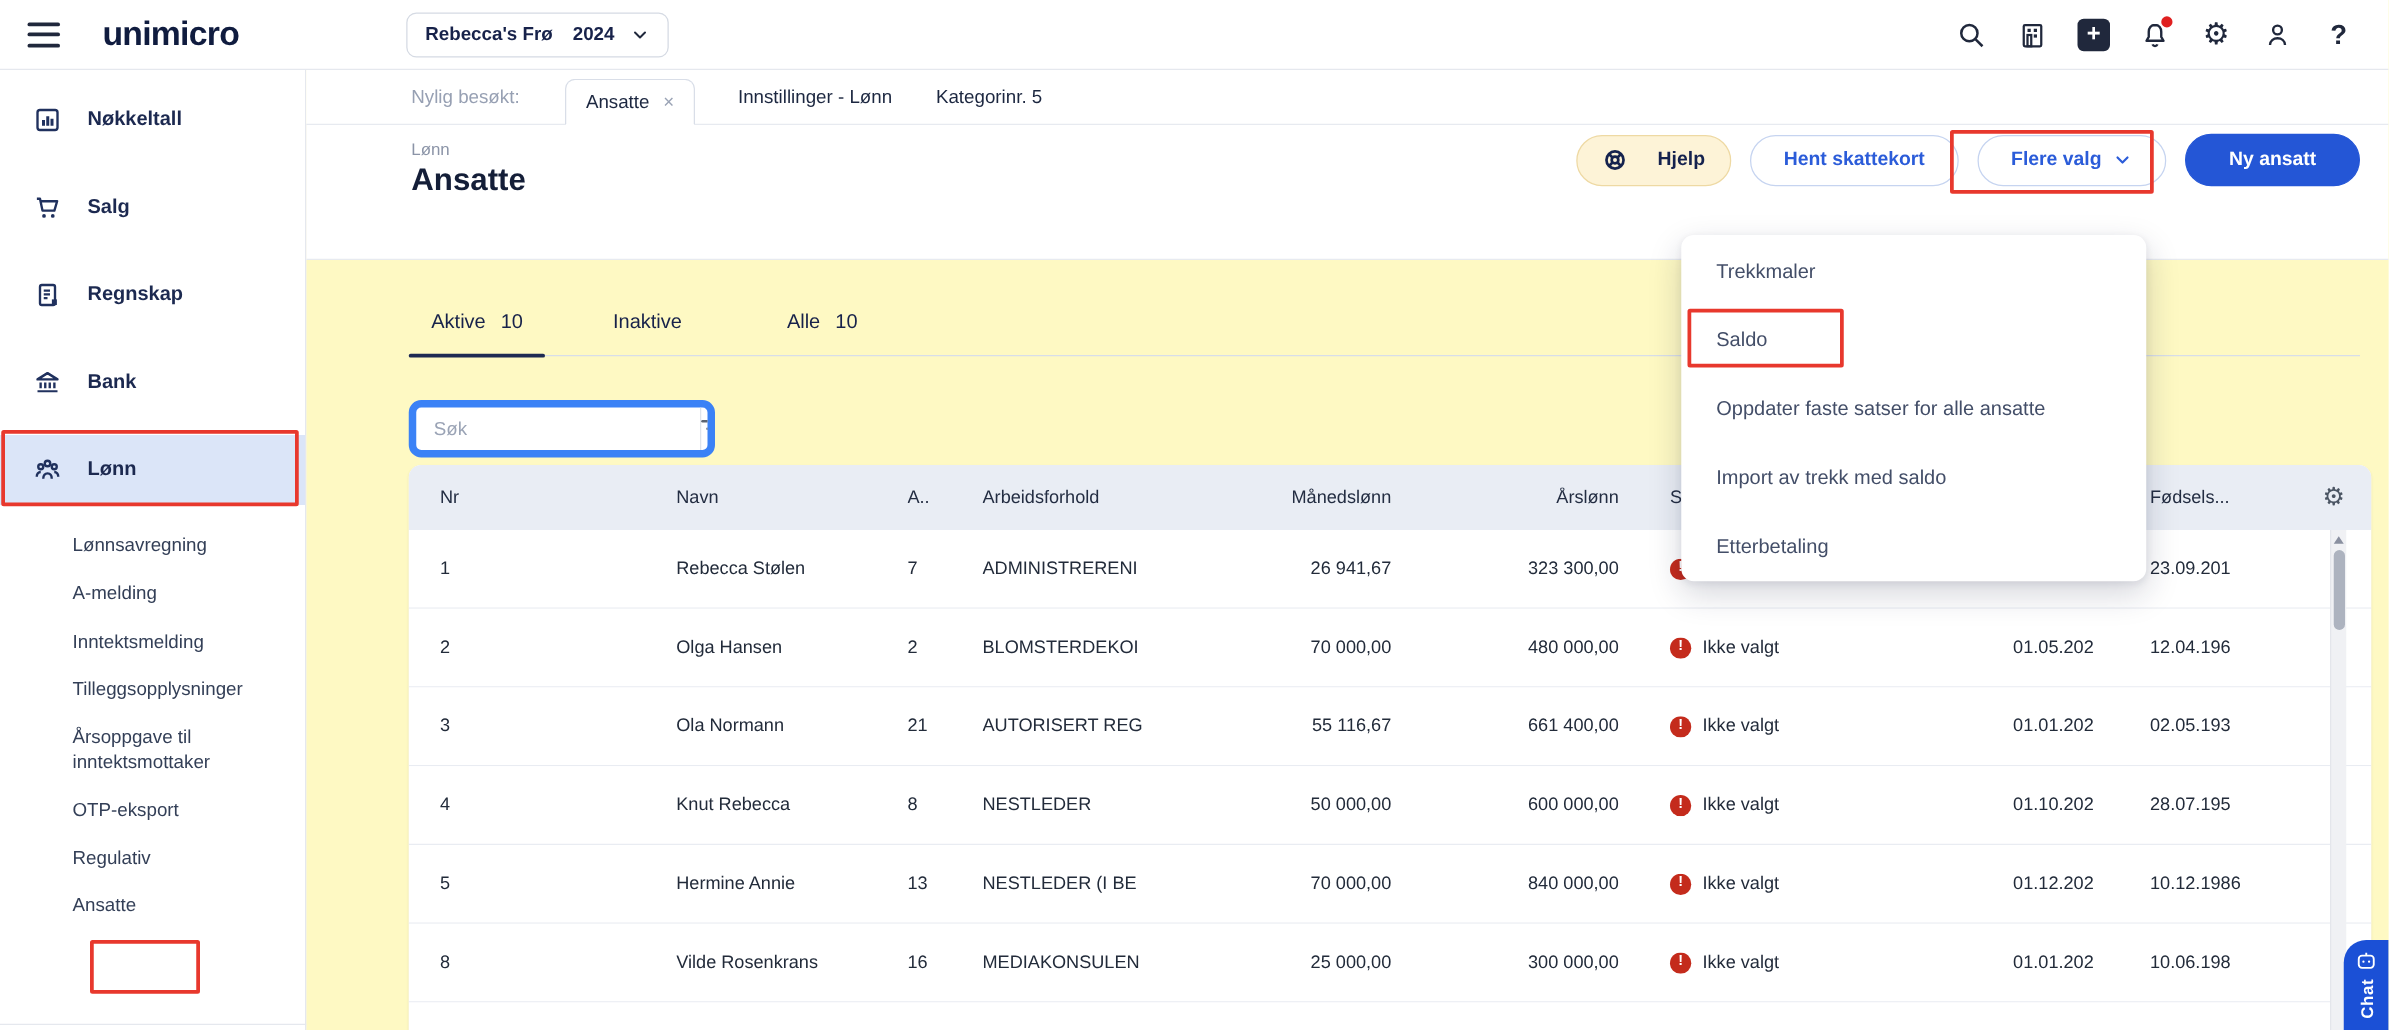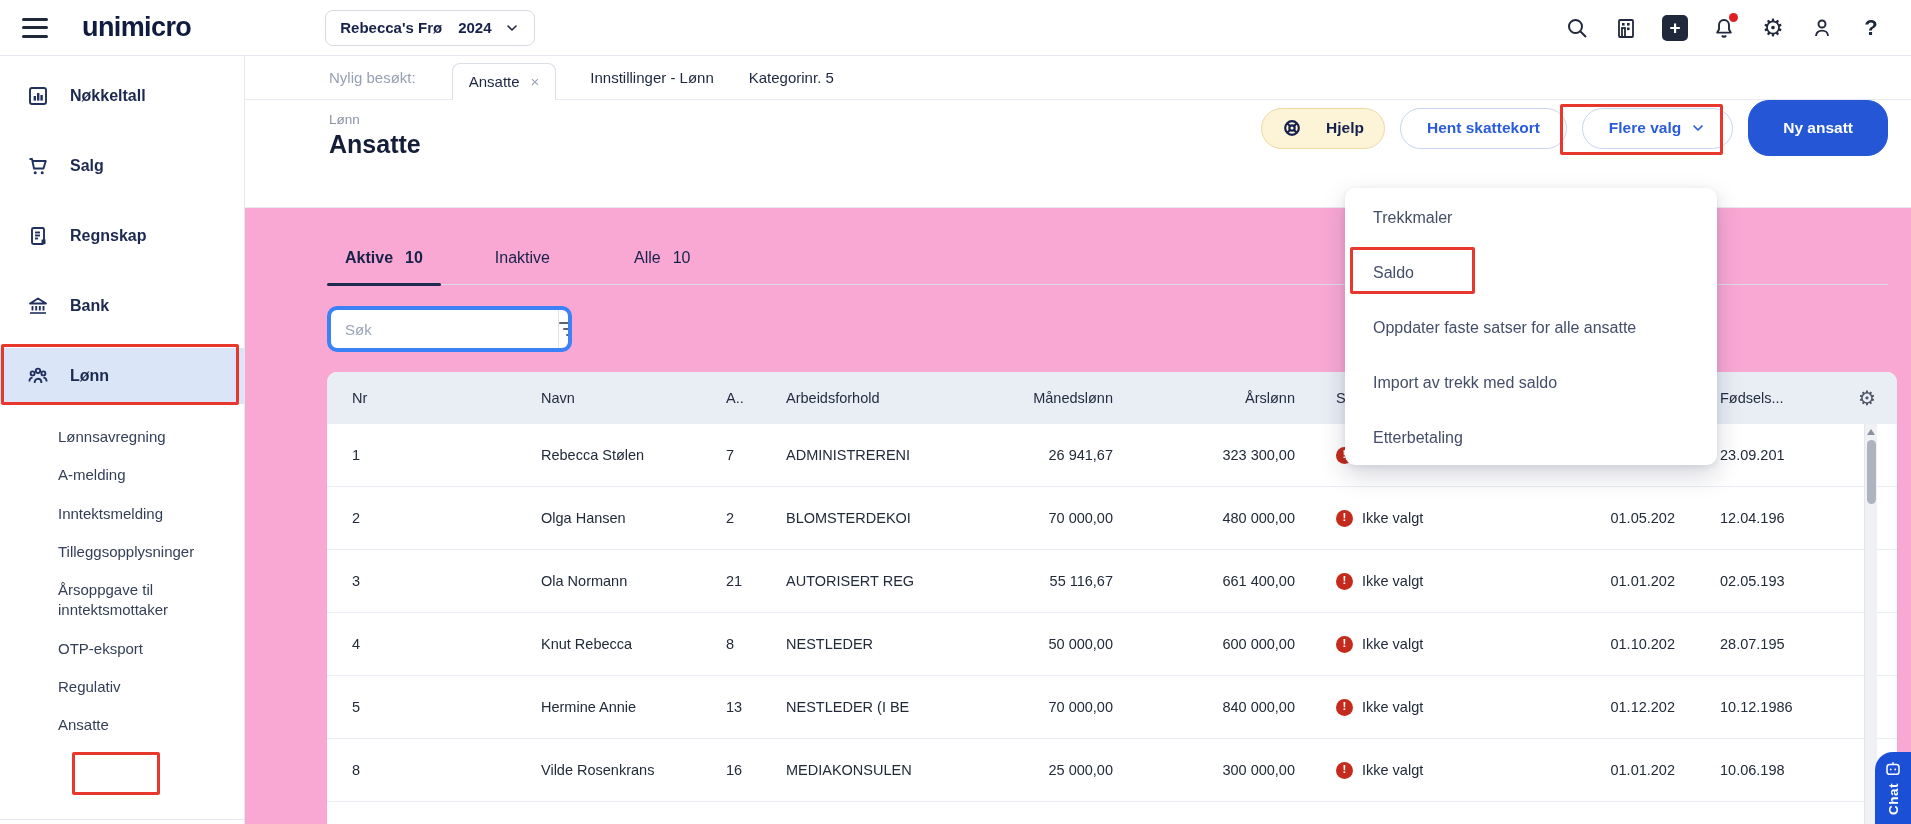--- a/index.html
+++ b/index.html
@@ -1,18 +1,18 @@
 <!DOCTYPE html>
 <html><head>
 <meta charset="utf-8">
 <style>
   * { margin:0; padding:0; box-sizing:border-box; }
   html,body { width:1911px; height:824px; overflow:hidden; }
   body { font-family:"Liberation Sans", sans-serif; color:#1a2233; background:#fff; }
-  .page { position:relative; width:1911px; height:824px; overflow:hidden; background:#f9a8d4; }
+  .page { position:relative; width:1911px; height:824px; overflow:hidden; background:#fef9c3; }
 
   
   .topbar { position:absolute; left:0; top:0; width:1911px; height:56px; background:#fff;
             border-bottom:1px solid #e5e8ee; display:flex; align-items:center; z-index:20; }
   .hamburger { margin-left:22px; width:26px; height:20px; display:flex; flex-direction:column; justify-content:space-between; cursor:pointer; }
   .hamburger span { display:block; height:3px; border-radius:2px; background:#20283c; }
   .brand { margin-left:34px; font-size:27px; font-weight:700; letter-spacing:-0.6px; color:#101c3f; }
   .company { margin-left:134px; height:36px; border:1px solid #d5dae3; border-radius:8px;
              display:flex; align-items:center; padding:0 14px; cursor:pointer; background:#fff; }
   .company .cname { font-size:15px; font-weight:600; color:#17224a; }
@@ -52,34 +52,34 @@
   
   .pagehead { position:absolute; left:245px; top:100px; width:1666px; height:108px; background:#fff;
               border-bottom:1px solid #e7eaf0; z-index:4; }
   .eyebrow { position:absolute; left:84px; top:12px; font-size:13.5px; color:#8b94a7; }
   .ptitle { position:absolute; left:84px; top:30px; font-size:25px; font-weight:700; color:#141e38; }
   .actions { position:absolute; right:23px; top:7px; height:42px; display:flex; align-items:center; gap:15px; }
   .btn { height:41px; border-radius:21px; display:flex; align-items:center; font-size:15.5px; font-weight:600; cursor:pointer; }
   .btn-help { background:#fdf3d7; border:1px solid #eed9a3; color:#15224e; padding:0 20px; gap:24px; }
   .btn-outline { background:#fff; border:1px solid #c6d4f0; color:#2b5cd9; padding:0 26px; }
   .btn-flere { gap:9px; }
-  .btn-primary { background:#2456d6; border:1px solid #2456d6; color:#fff; padding:0 34px; height:56px; }
+  .btn-primary { background:#2456d6; border:1px solid #2456d6; color:#fff; padding:0 34px; height:42px; }
 
   
   .tabszone { position:absolute; left:245px; top:208px; width:1666px; height:77px; }
   .tabswrap { position:absolute; left:82px; right:23px; bottom:0; border-bottom:1px solid #d8dee9;
               display:flex; align-items:flex-end; gap:36px; }
   .tab { position:relative; padding:0 18px 17px; font-size:16px; color:#17224a; cursor:pointer; display:flex; gap:12px; }
   .tab .cnt { color:#17224a; }
-  .tab.active { font-weight:700; }
+  .tab.active { font-weight:400; }
   .tab.active::after { content:""; position:absolute; left:0; right:0; bottom:-2px; height:3px; background:#1e2a52; border-radius:2px; }
 
   
-  .searchbox { position:absolute; left:327px; top:306px; width:245px; height:46px; background:#fff;
-               border:4px solid #3b82f6; border-radius:10px; display:flex; overflow:hidden; }
+  .searchbox { position:absolute; left:327px; top:320px; width:245px; height:46px; background:#fff;
+               border:6px solid #3b82f6; border-radius:10px; display:flex; overflow:hidden; }
   .searchbox input { flex:1; border:none; outline:none; padding:0 14px; font-size:15px; color:#1a2233;
                      font-family:"Liberation Sans", sans-serif; background:transparent; }
   .searchbox input::placeholder { color:#9aa3b5; }
   .filterbtn { width:48px; border-left:1px solid #dfe3ea; display:flex; flex-direction:column; align-items:center;
                justify-content:center; gap:3.5px; cursor:pointer; }
   .filterbtn i { display:block; height:2.4px; border-radius:2px; background:#5b6472; }
   .f1{width:17px;} .f2{width:10px;} .f3{width:4px;}
 
   
   .tablecard { position:absolute; left:327px; top:372px; width:1570px; height:452px; background:#fff;

